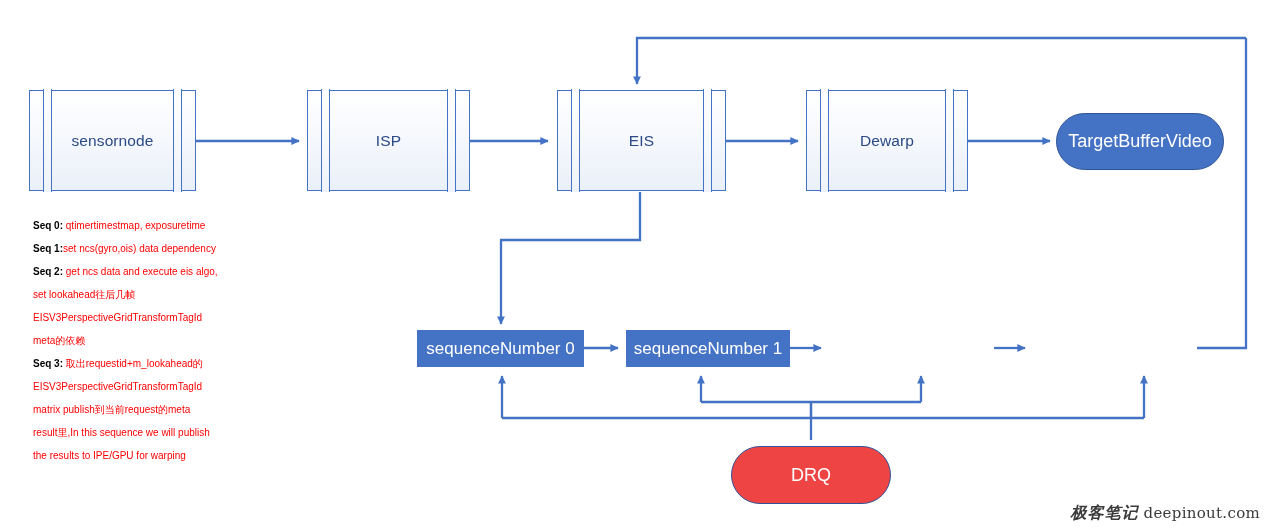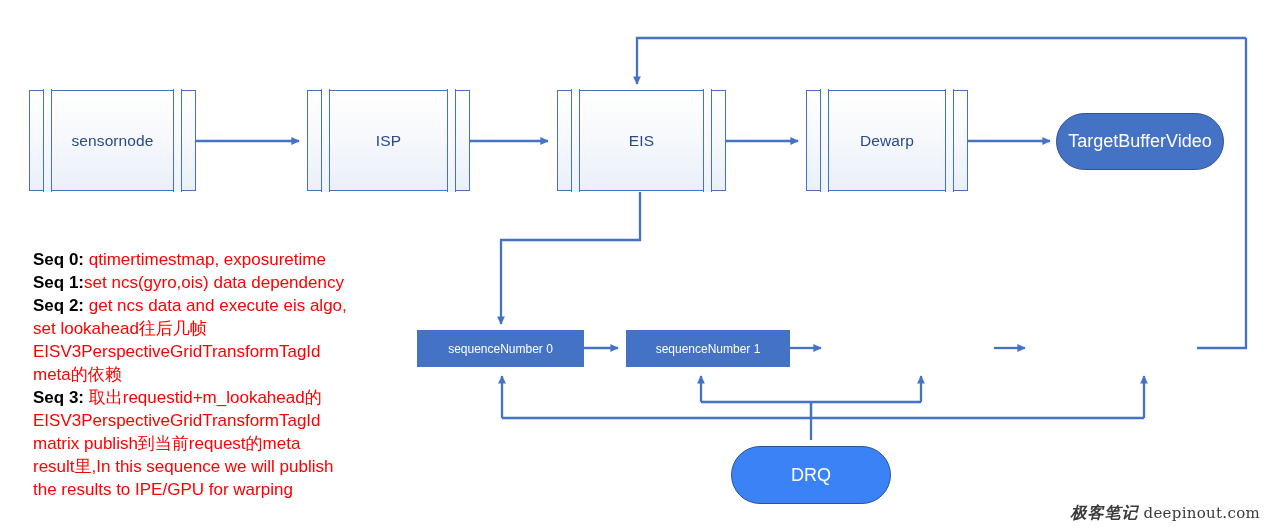--- a/index.html
+++ b/index.html
@@ -64,43 +64,43 @@
     border-radius: 999px;
     border: 1.4px solid #2f5496;
     display: flex;
     align-items: center;
     justify-content: center;
     color: #ffffff;
     font-size: 18px;
     white-space: nowrap;
   }
   .pill.blue   { background: #4472C4; }
-  .pill.orange { background: #3b82f6; }
+  .pill.orange { background: #ef4444; }
 
   
   .seqbox {
     position: absolute;
     box-sizing: border-box;
     background: #4472C4;
     border: 1px solid #4472C4;
     color: #ffffff;
-    font-size: 12px;
+    font-size: 17px;
     display: flex;
     align-items: center;
     justify-content: center;
     white-space: nowrap;
   }
 
   
   #notes {
     position: absolute;
     left: 33px;
-    top: 248px;
+    top: 214px;
     width: 330px;
-    font-size: 17px;
+    font-size: 10px;
     line-height: 23px;
     color: #FF0000;
   }
   #notes .k {
     color: #000000;
     font-weight: bold;
   }
   #notes .ln { white-space: normal; }
 
   

